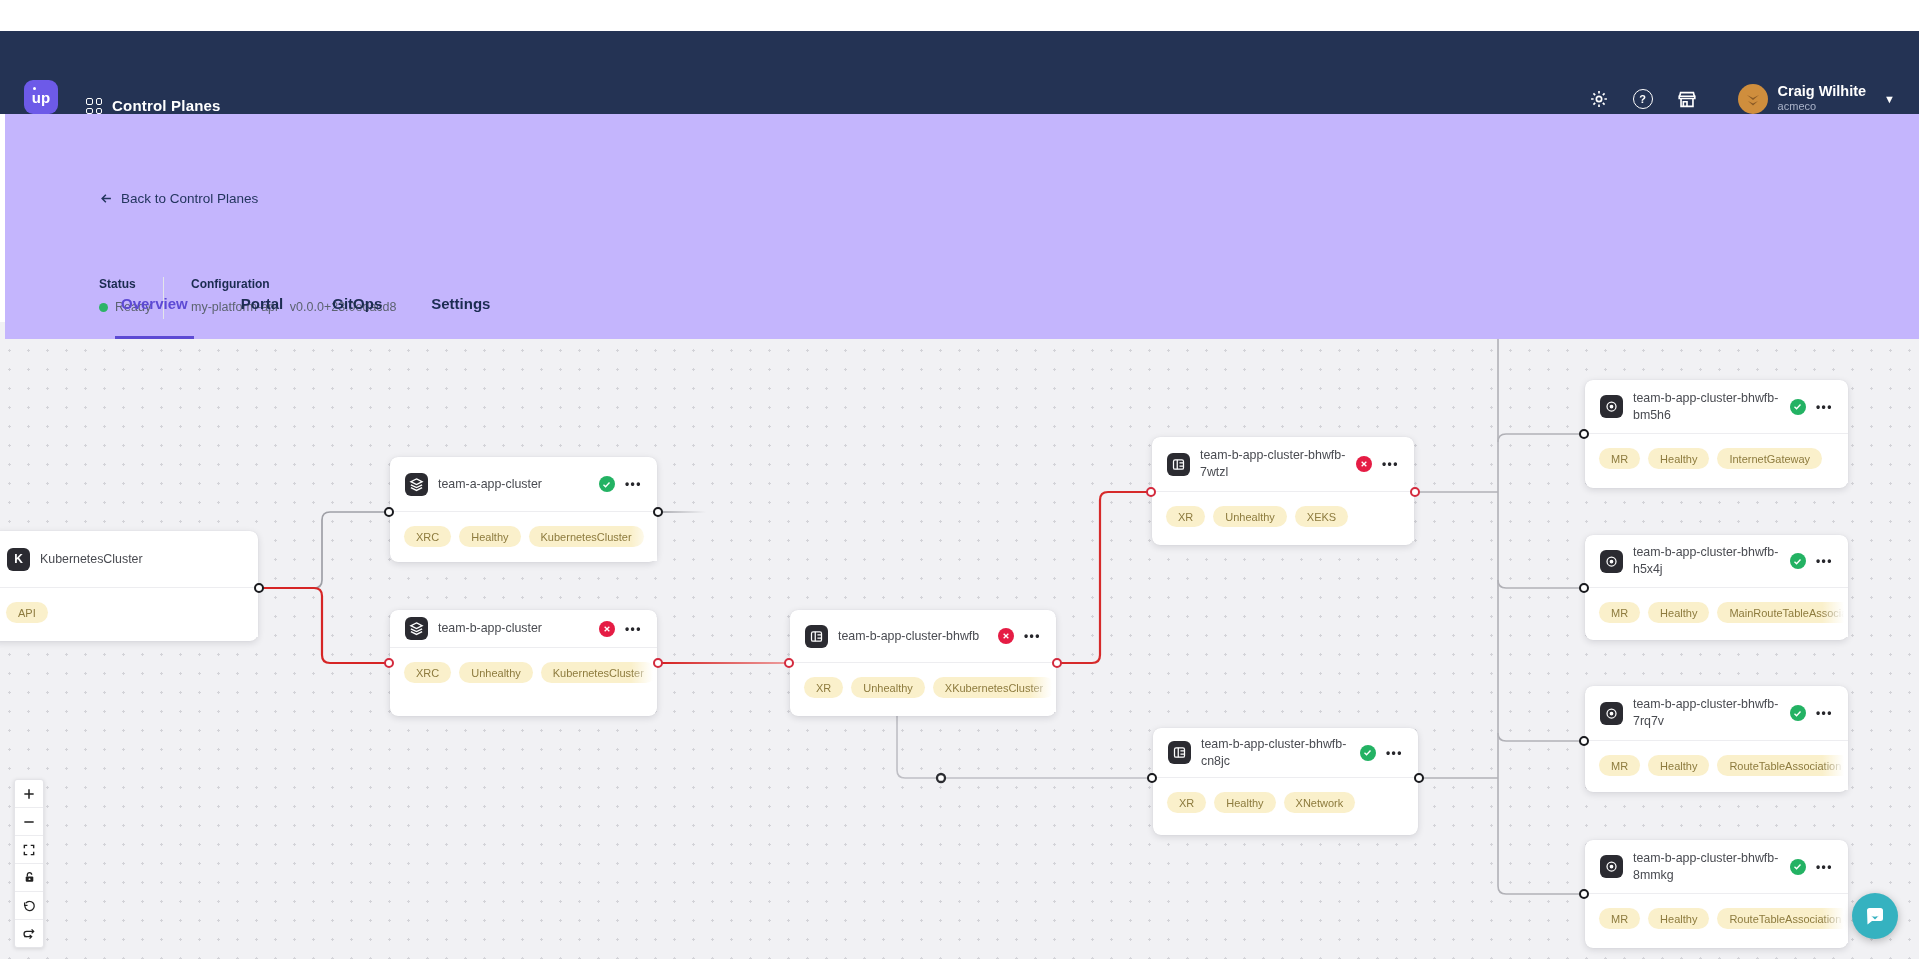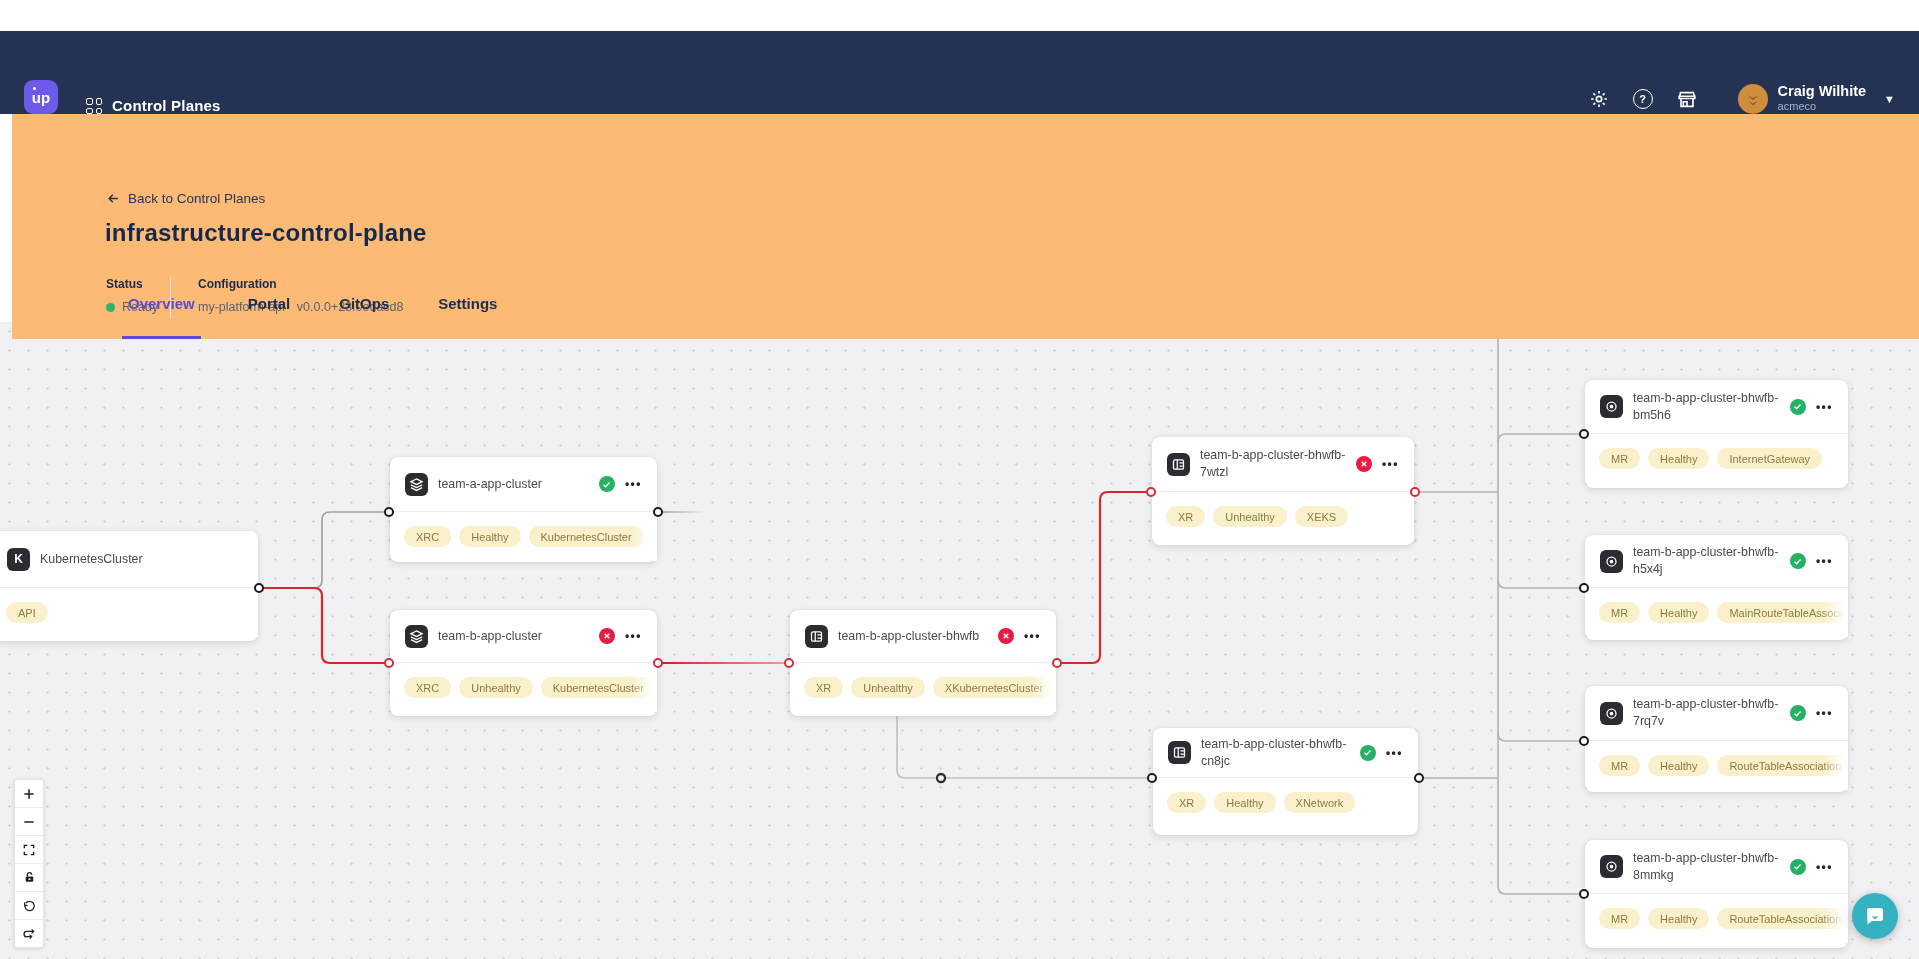--- a/index.html
+++ b/index.html
@@ -12,21 +12,21 @@
   .grid-ic span{border:1.6px solid #fff;border-radius:2px;}
   .app-title{color:#fff;font-weight:700;font-size:15px;margin-left:10px;letter-spacing:.2px;}
   .tb-right{margin-left:auto;display:flex;align-items:center;gap:22px;}
   .tb-ic{color:#fff;width:22px;height:22px;display:flex;align-items:center;justify-content:center;cursor:pointer;}
   .help-ic{width:18px;height:18px;border:1.7px solid #fff;border-radius:50%;color:#fff;font-size:11px;font-weight:700;display:flex;align-items:center;justify-content:center;}
   .user{display:flex;align-items:center;gap:10px;margin-left:18px;cursor:pointer;}
   .uname{color:#fff;font-weight:700;font-size:14.5px;line-height:1.1;}
   .uorg{color:#aab3c9;font-size:11px;line-height:1.2;}
   .caret{color:#fff;font-size:11px;margin-left:8px;}
   
-  .page-head{position:absolute;left:12px;top:71px;right:0;height:268px;background:#fdba74;z-index:40;}
+  .page-head{position:absolute;left:5px;top:71px;right:0;height:268px;background:#c4b5fd;z-index:40;}
   .back{position:absolute;left:94px;top:120px;display:flex;align-items:center;gap:7px;color:#23355e;font-size:13.5px;cursor:pointer;}
   .pg-title{position:absolute;left:93px;top:148px;font-size:24px;font-weight:700;color:#13294e;letter-spacing:.2px;}
   .meta{position:absolute;left:94px;top:206px;}
   .meta-label{font-size:12px;font-weight:700;color:#1a2b50;}
   .meta-val{margin-top:9px;font-size:12.5px;color:#5c6370;display:flex;align-items:center;gap:7px;}
   .meta-div{position:absolute;left:158px;top:206px;width:1px;height:42px;background:#e3e5e9;}
   .meta2{position:absolute;left:177px;top:206px;margin-left:9px;}
   .dot-ok{width:9px;height:9px;border-radius:50%;background:#2db467;display:inline-block;}
   .cfg-vals{display:flex;gap:12px;}
   .tabs{position:absolute;left:110px;bottom:0;display:flex;gap:45px;}
@@ -105,21 +105,20 @@
   </div>
 </div>
 
 <div class="page-head">
   <div class="back">
     <svg width="15" height="15" viewBox="0 0 24 24" fill="none" stroke="#23355e" stroke-width="2.4">
         <path d="M19 12H5M11 6l-6 6 6 6"></path>
       </svg>
     <span>Back to Control Planes</span>
   </div>
-  <div class="pg-title">infrastructure-control-plane</div>
 
   <div class="meta">
     <div class="meta-label">Status</div>
     <div class="meta-val">
         <span class="dot-ok"></span>
         <span>Ready</span>
       </div>
   </div>
   <div class="meta-div"></div>
   <div class="meta2">
@@ -201,21 +200,21 @@
     <div class="tags">
       <span class="pill">XRC</span>
       <span class="pill">Healthy</span>
       <span class="pill">KubernetesCluster</span>
     </div>
     <span class="hdl l" style="top:50px;"></span>
     <span class="hdl r" style="top:50px;"></span>
   </div>
 
   <div class="node" style="left:390px;top:288px;width:267px;height:106px;">
-    <div class="nhd" style="height:53px;">
+    <div class="nhd" style="height:38px;">
       <span class="nicon">
         <svg width="15" height="15" viewBox="0 0 24 24" fill="none" stroke="#fff" stroke-width="2.1">
             <path d="M12 3l9 4.5-9 4.5-9-4.5z"></path>
             <path d="M3 12.5l9 4.5 9-4.5"></path>
             <path d="M3 17l9 4.5 9-4.5"></path>
           </svg>
       </span>
       <span class="ntitle">team-b-app-cluster</span>
       <span class="status err">
           <svg width="8" height="8" viewBox="0 0 24 24" fill="none" stroke="#fff" stroke-width="4">

